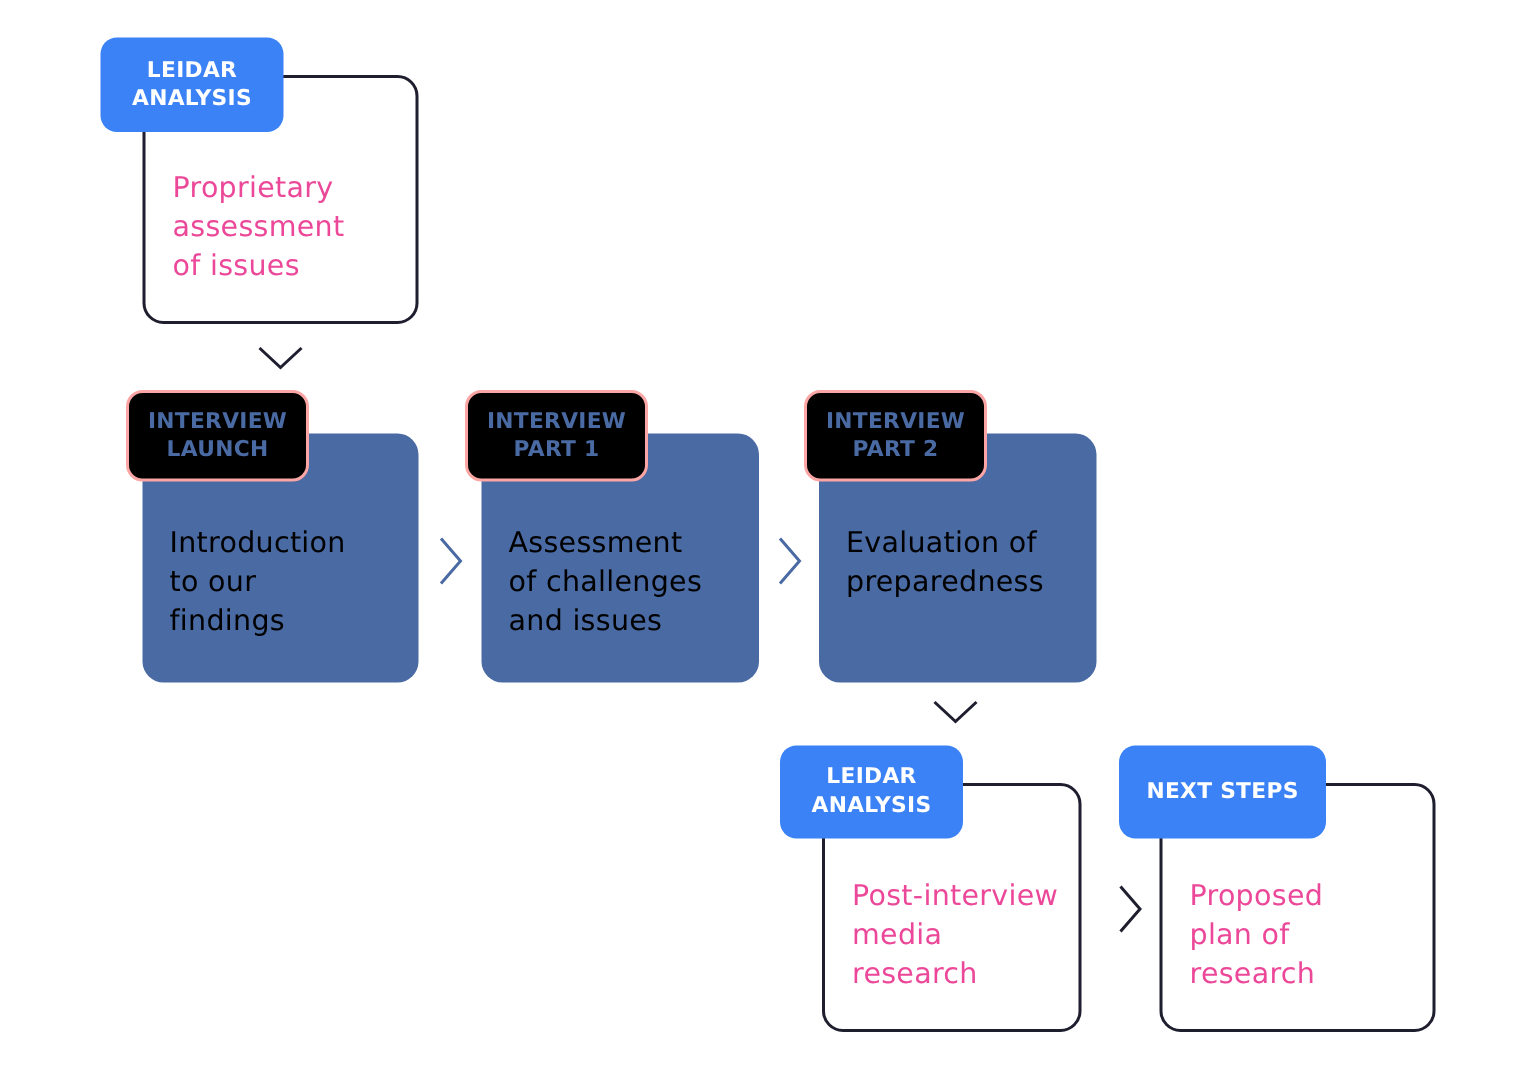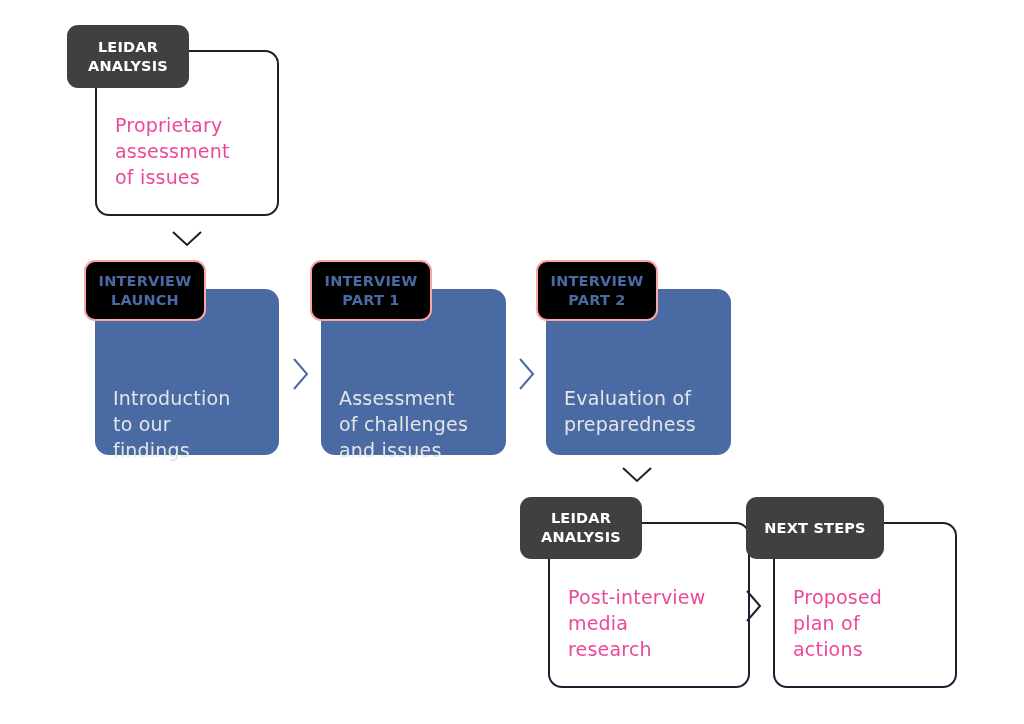--- a/index.html
+++ b/index.html
@@ -2,24 +2,24 @@
 <html><head>
 <meta charset="utf-8">
 <style>
   html, body { margin:0; padding:0; background:#ffffff; }
   body { width:1024px; height:724px; position:relative; overflow:hidden;
          font-family:"DejaVu Sans", "Liberation Sans", sans-serif; }
   .box { position:absolute; box-sizing:border-box; border-radius:14px; }
   .box.outline { border:2px solid #1e1e2f; background:#fff; }
   .box.filled { background:#4a6aa3; }
   .box .text { position:absolute; left:18px; top:60px; font-size:19px; line-height:26px; color:#ec4899; letter-spacing:0.2px; }
-  .box.filled .text { color:#e5e5e5;margin-top:36px; }
+  .box.filled .text { color:#000000; }
   .tag { position:absolute; box-sizing:border-box; border-radius:11px; display:flex; align-items:center; justify-content:center;
          text-align:center; font-weight:bold; font-size:14.5px; line-height:19px; letter-spacing:0.2px; white-space:pre-line; }
-  .tag.dark { background:#404040; color:#ffffff; }
+  .tag.dark { background:#3b82f6; color:#ffffff; }
   .tag.light { background:#000000; color:#4a6aa3; border:2px solid #fca5a5;margin-left:17px; }
   .arrow { position:absolute; }
   .arrow svg { display:block; }
 </style>
 </head>
 <body>
 
 <div class="box outline" style="left:95px;top:50px;width:184px;height:166px;">
   <div class="text" style="white-space:pre-line;">Proprietary
 assessment
@@ -68,32 +68,32 @@
 </div>
 <div class="tag light" style="left:519px;top:260px;width:122px;height:61px;">INTERVIEW
 PART 2</div>
 
 <div class="arrow" style="left:622px;top:467px;">
   <svg width="30" height="16">
       <polyline points="1,1 15,14 29,1" fill="none" stroke="#1e1e2f" stroke-width="2"></polyline>
     </svg>
 </div>
 
-<div class="box outline" style="left:548px;top:522px;width:202px;height:166px;">
+<div class="box outline" style="left:548px;top:522px;width:173px;height:166px;">
   <div class="text" style="white-space:pre-line;">Post-interview
 media
 research</div>
 </div>
 <div class="tag dark" style="left:520px;top:497px;width:122px;height:62px;">LEIDAR
 ANALYSIS</div>
 
 <div class="arrow" style="left:746px;top:590px;">
   <svg width="16" height="32">
       <polyline points="1,1 14,16 1,31" fill="none" stroke="#1e1e2f" stroke-width="2"></polyline>
     </svg>
 </div>
 
 <div class="box outline" style="left:773px;top:522px;width:184px;height:166px;">
   <div class="text" style="white-space:pre-line;">Proposed
 plan of
-actions</div>
+research</div>
 </div>
 <div class="tag dark" style="left:746px;top:497px;width:138px;height:62px;">NEXT STEPS</div>
 
 </body></html>

